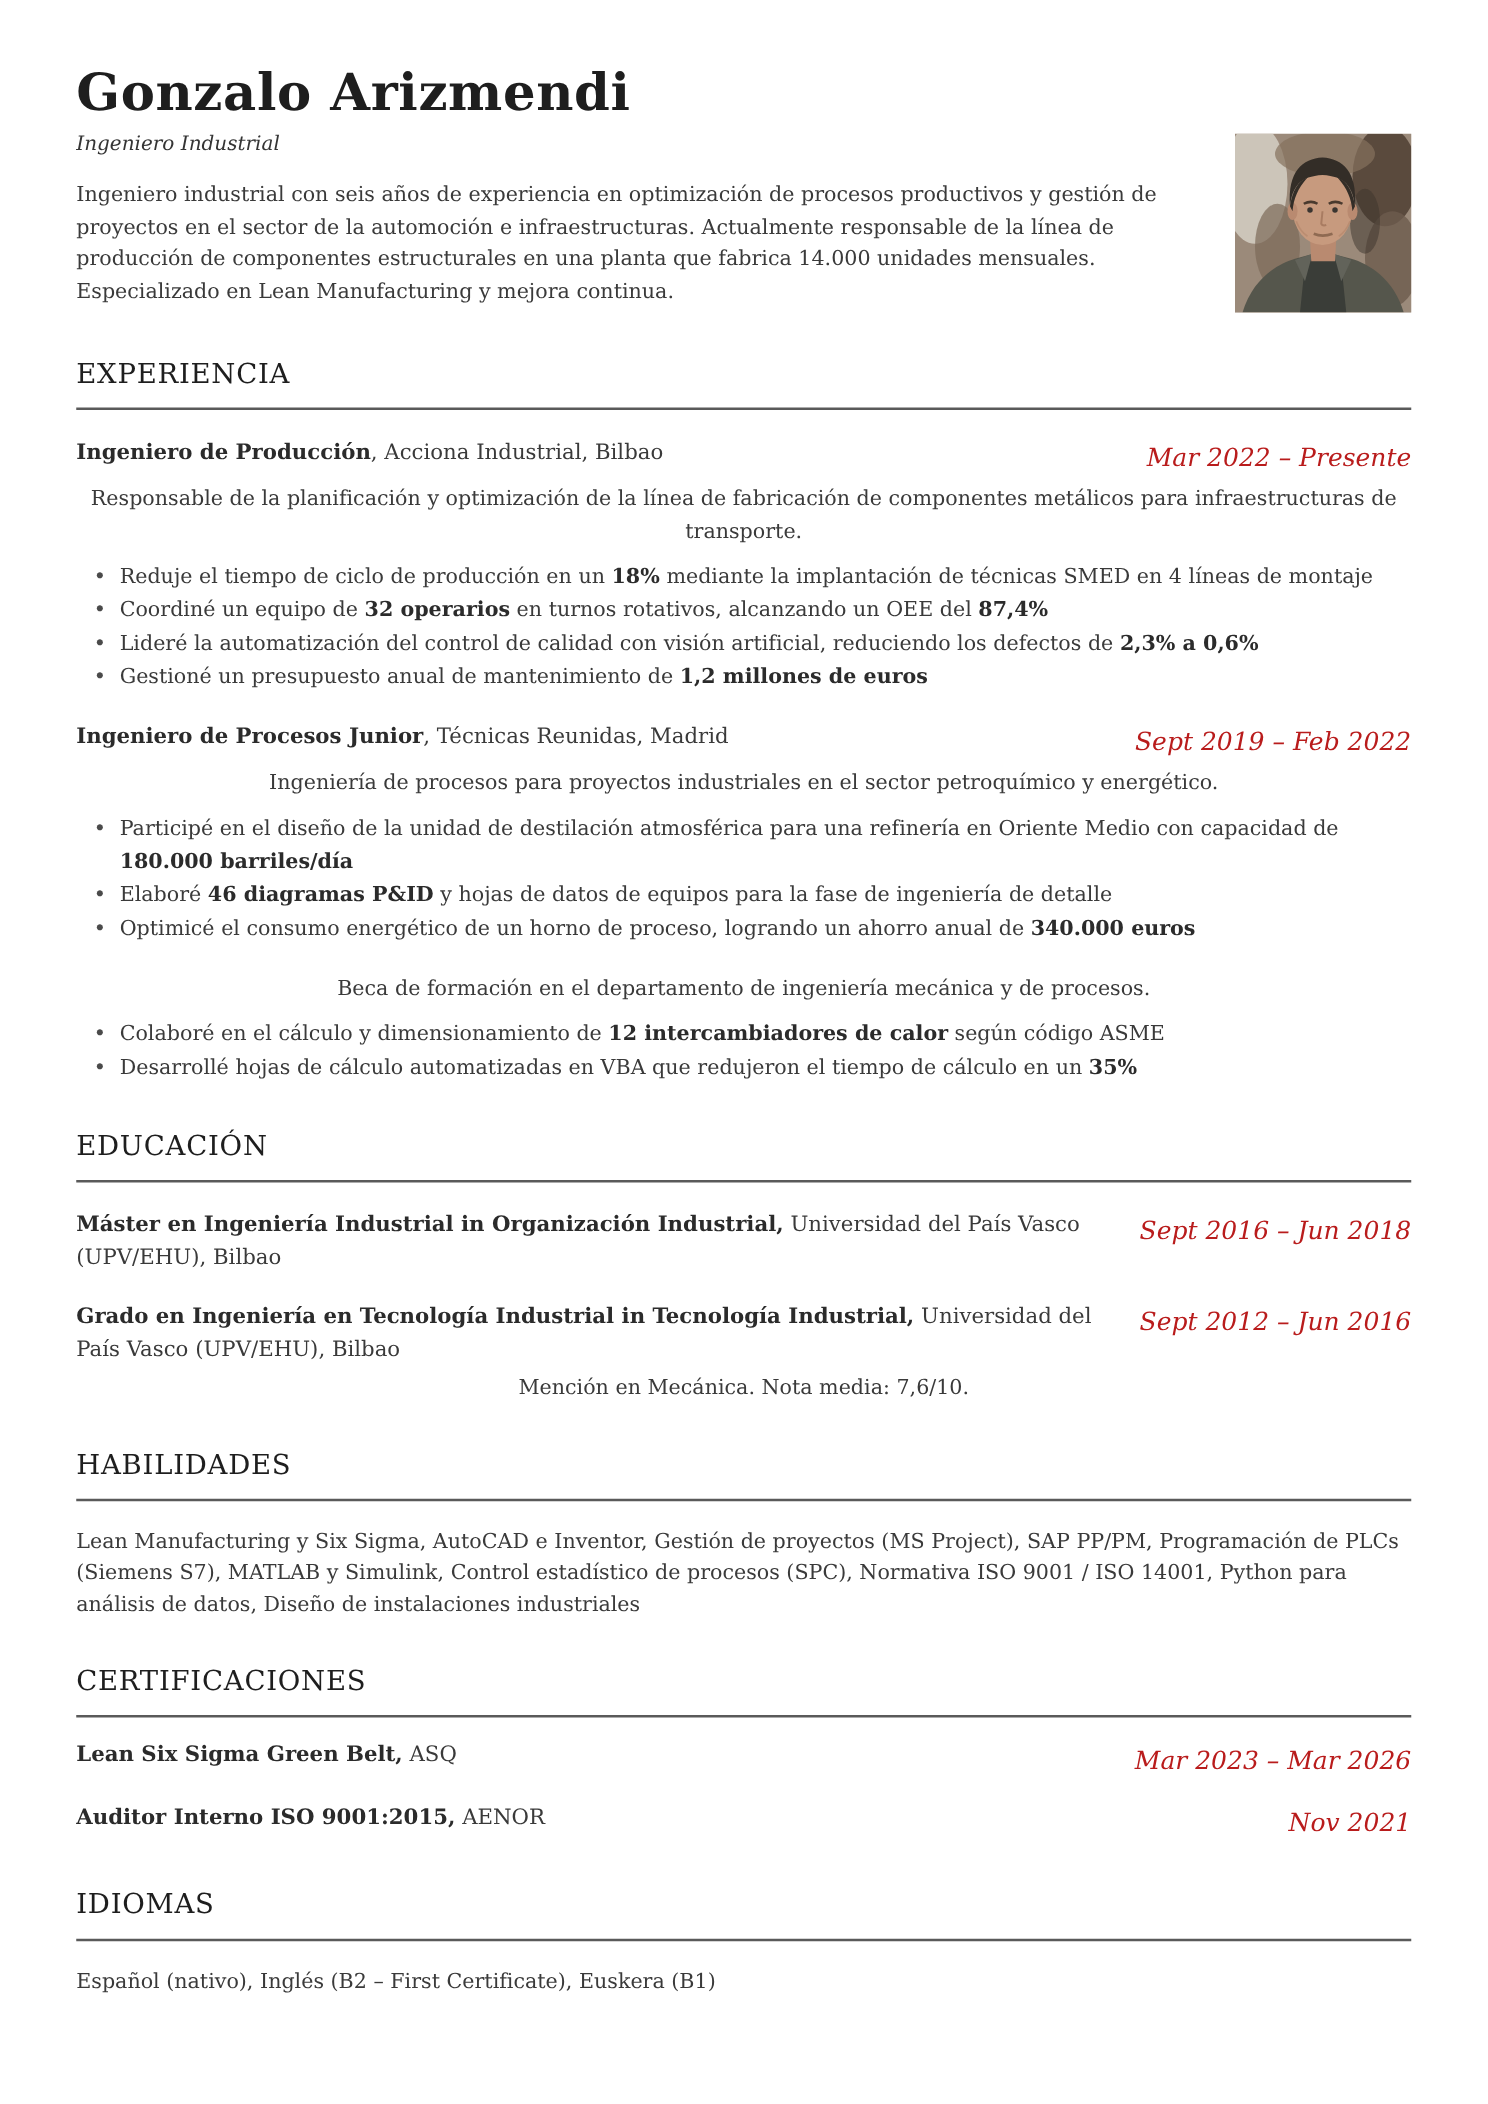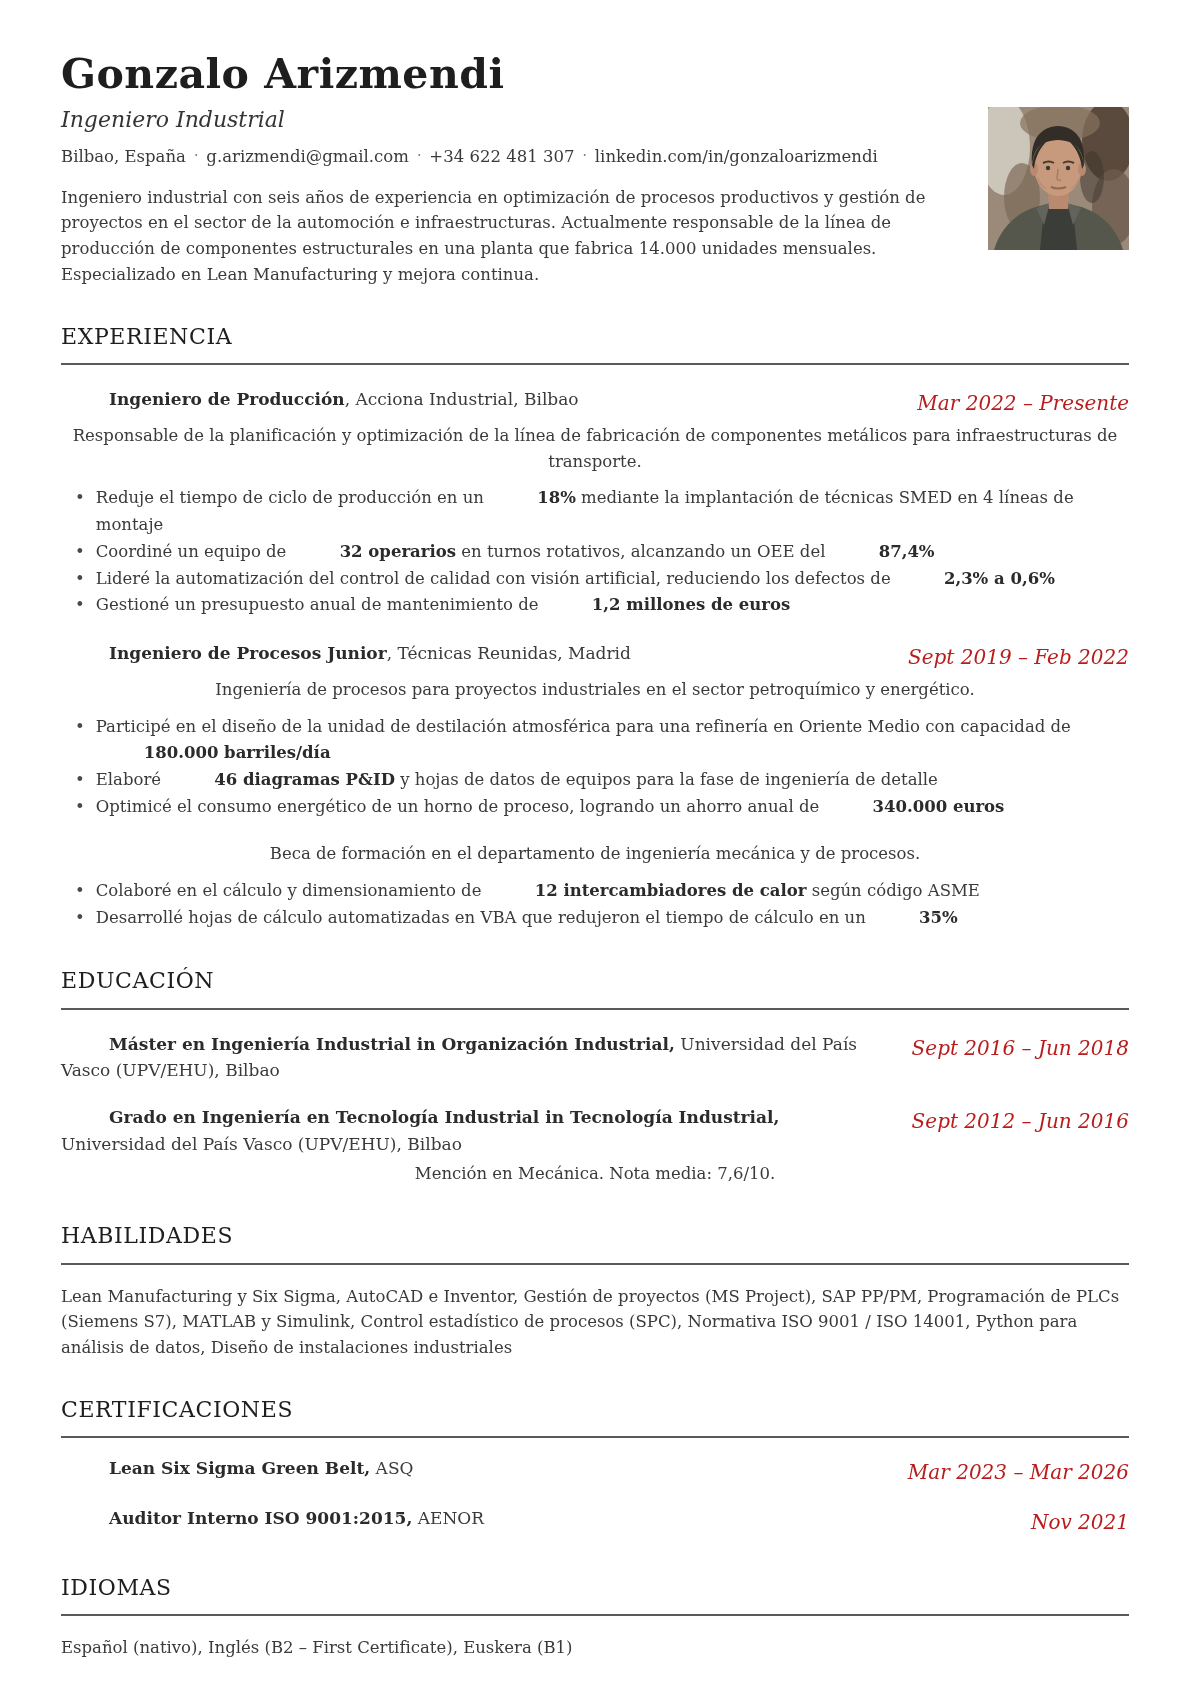--- a/index.html
+++ b/index.html
@@ -24,21 +24,21 @@
   .person-name {
     margin: 0;
     font-size: 41px;
     line-height: 1.08;
     font-weight: bold;
     color: #1e1e1e;
     letter-spacing: 0.5px;
   }
   .person-title {
     margin-top: 7px;
-    font-size: 22px;
+    font-size: 16px;
     font-style: italic;
     color: #353535;
   }
   .contact-line { margin-top: 7px; font-size: 16.5px; color: #3a3a3a; }
   .contact-line .sep { margin: 0 8px; color: #7a7a7a; font-size: 14px; vertical-align: 2px; }
   .summary { margin: 15px 0 0 0; }
   .photo {
     flex: 0 0 auto;
     width: 141px;
     height: 143px;
@@ -70,37 +70,34 @@
     font-style: italic;
     font-size: 20px;
     color: #b91c1c;
     padding-top: 2px;
   }
   .entry-desc { margin: 4px 0 0 0; text-align: center; }
   .bullets { margin: 11px 0 0 0; padding: 0 0 0 14px; list-style: none; }
   .bullet-row { display: flex; gap: 11px; line-height: 1.62; }
   .bullet-dot { flex: 0 0 auto; color: #4a4a4a; }
   .bullet-text { flex: 1 1 auto; }
-  .b { font-weight: bold; color: #2b2b2b; margin-left: 48px; }
+  .b { font-weight: bold; color: #2b2b2b; }
   .i { font-style: italic; }
   .plain-par { margin: 19px 0 0 0; }
   .cert-entry { margin-top: 17px; }
 </style>
 </head>
 <body>
 
 <div class="page">
 
   <header class="header">
     <div class="header-left">
       <h1 class="person-name">Gonzalo Arizmendi</h1>
       <div class="person-title">Ingeniero Industrial</div>
-      <div class="contact-line">
-        <span>Bilbao, España</span><span class="sep">·</span><span>g.arizmendi@gmail.com</span><span class="sep">·</span><span>+34 622 481 307</span><span class="sep">·</span><span>linkedin.com/in/gonzaloarizmendi</span>
-      </div>
       <p class="summary">Ingeniero industrial con seis años de experiencia en optimización de procesos productivos y gestión de proyectos en el sector de la automoción e infraestructuras. Actualmente responsable de la línea de producción de componentes estructurales en una planta que fabrica 14.000 unidades mensuales. Especializado en Lean Manufacturing y mejora continua.</p>
     </div>
     <div class="photo">
       <svg viewBox="0 0 141 143" xmlns="http://www.w3.org/2000/svg">
         <rect x="0" y="0" width="141" height="143" fill="#9b8a7a"></rect>
         <ellipse cx="16" cy="40" rx="26" ry="48" fill="#d8d3c9" opacity="0.8"></ellipse>
         <ellipse cx="34" cy="90" rx="18" ry="34" fill="#7c6a58" opacity="0.7"></ellipse>
         <ellipse cx="120" cy="34" rx="26" ry="40" fill="#4a3a2e" opacity="0.8"></ellipse>
         <ellipse cx="126" cy="100" rx="22" ry="38" fill="#6d5b4e" opacity="0.8"></ellipse>
         <ellipse cx="72" cy="16" rx="40" ry="18" fill="#84715d" opacity="0.7"></ellipse>

